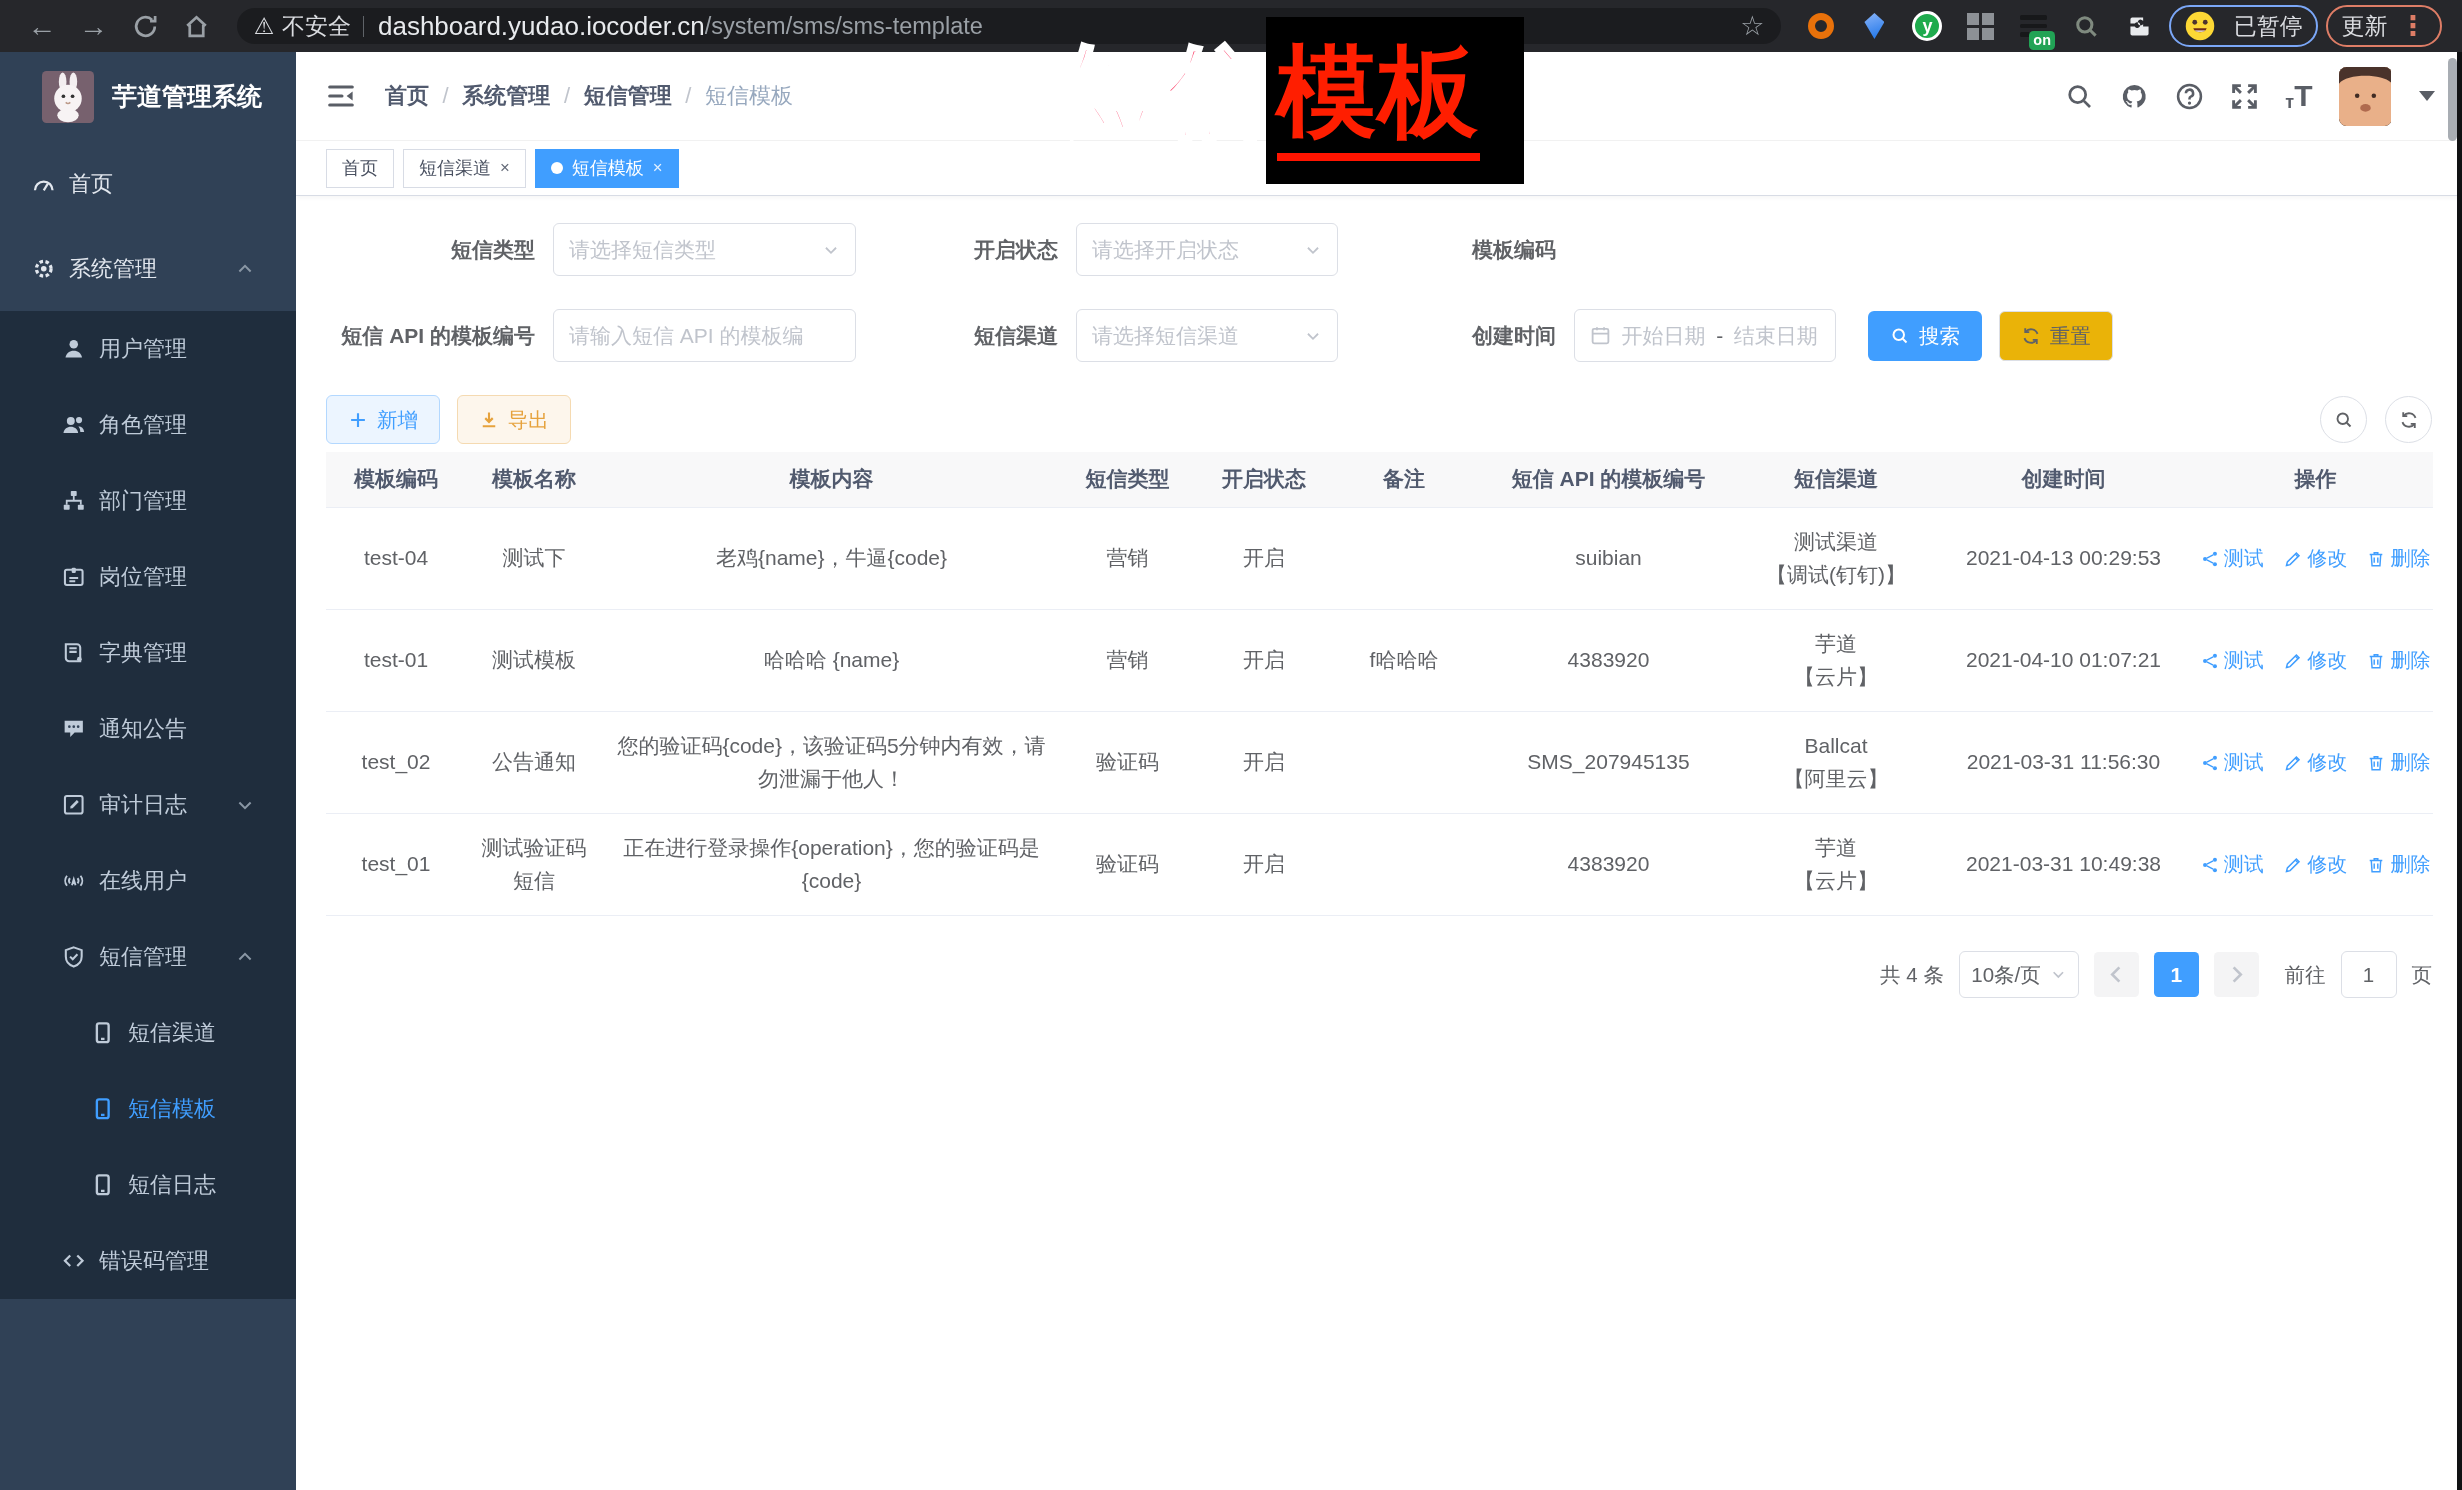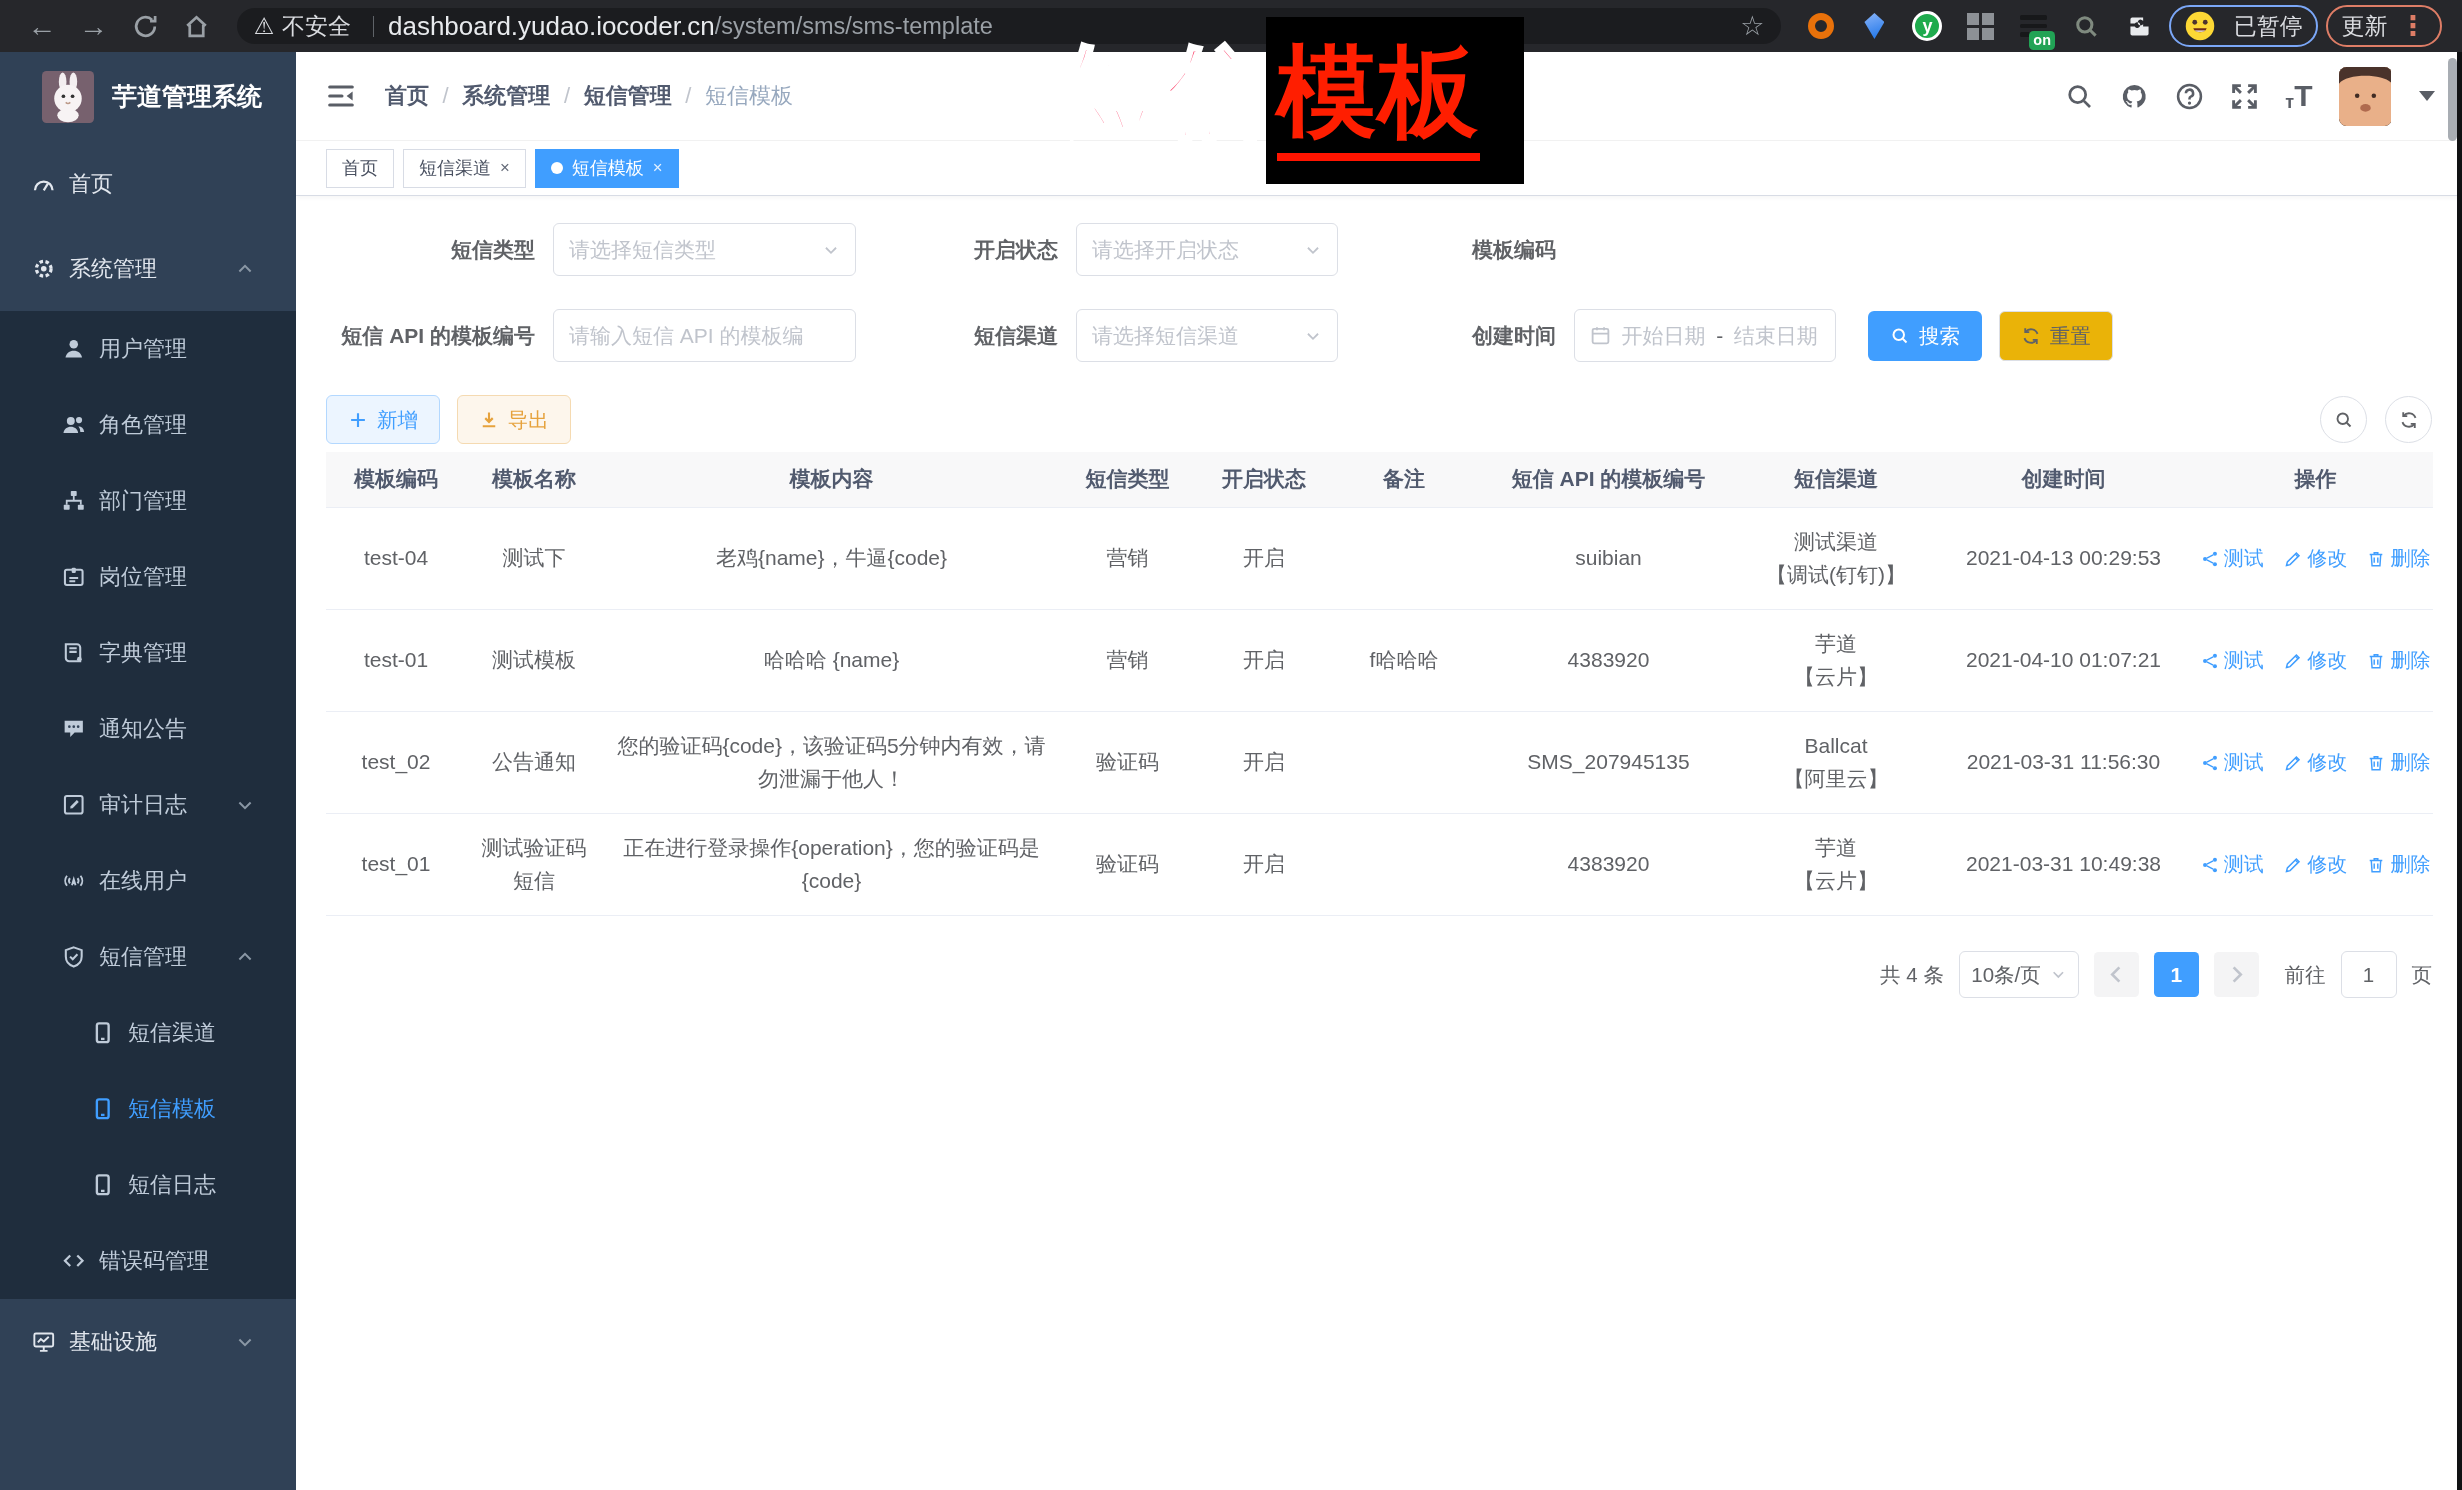--- a/index.html
+++ b/index.html
@@ -6,21 +6,21 @@
   html,body { width:2462px; height:1490px; overflow:hidden; }
   body { font-family:"Liberation Sans","DejaVu Sans",sans-serif; background:#fff; position:relative; }
   .icon svg { width:1em; height:1em; display:block; }
 
   
   .browser-bar { height:52px; background:#26272b; display:flex; align-items:center; padding:0 20px; gap:7.6px; }
   .nav-ic { color:#9aa0a6; font-size:29px; width:44px; text-align:center; flex:0 0 auto; cursor:default; }
   .nav-ic svg { width:27px; height:27px; margin:0 auto; display:block; }
   .url-pill { flex:1 1 auto; height:36px; background:#1b1c1f; border-radius:18px; display:flex; align-items:center; padding:0 16.7px; margin:0 10.6px; min-width:0; }
   .warn-ic { color:#dadce0; font-size:23px; margin-right:7.6px; }
-  .url-secure { color:#dadce0; font-size:23px; margin-right:22px; white-space:nowrap; }
+  .url-secure { color:#dadce0; font-size:23px; margin-right:12px; white-space:nowrap; }
   .url-sep { width:1.5px; height:21px; background:#5f6368; margin-right:13.6px; }
   .url-host { color:#e8eaed; font-size:26px; font-weight:400; white-space:nowrap; }
   .url-path { color:#9aa0a6; font-size:23.5px; white-space:nowrap; overflow:hidden; text-overflow:ellipsis; }
   .url-star { margin-left:auto; color:#9aa0a6; font-size:27px; }
   .ext-row { display:flex; align-items:center; gap:21px; flex:0 0 auto; margin:0 6px; }
   .ext { width:32px; height:32px; position:relative; display:flex; align-items:center; justify-content:center; }
   .ext-orange { width:26px; height:26px; border:7.6px solid #e8710a; border-radius:50%; }
   .ext-gem { width:20px; height:26px; background:linear-gradient(160deg,#8ab4f8,#1a73e8); clip-path:polygon(50% 0,100% 35%,50% 100%,0 35%); }
   .ext-greeny { width:30px; height:30px; background:#1eab4d; border:3px solid #fff; border-radius:50%; color:#fff; font-size:18px; font-weight:700; display:flex; align-items:center; justify-content:center; }
   .ext-grid { display:grid; grid-template-columns:12px 12px; grid-gap:3px; }
@@ -377,35 +377,20 @@
           <span>短信日志</span>
         </div>
         <div class="m-item lvl2 sec-dark">
           <span class="icon">
             <svg viewBox="0 0 16 16" fill="none" stroke="currentColor" stroke-width="1.5">
               <path d="M5.6 4.4L2 8l3.6 3.6M10.4 4.4L14 8l-3.6 3.6"></path>
             </svg>
           </span>
           <span>错误码管理</span>
         </div>
-        <div class="m-item lvl1">
-          <span class="icon">
-            <svg viewBox="0 0 16 16" fill="none" stroke="currentColor" stroke-width="1.3">
-              <rect x="1.6" y="2.4" width="12.8" height="8.8" rx="1"></rect>
-              <path d="M4 8.4l2-2.2 2 1.6 3.4-3.2"></path>
-              <path d="M5.4 14.2h5.2M8 11.2v3"></path>
-            </svg>
-          </span>
-          <span>基础设施</span>
-          <span class="chev icon">
-            <svg viewBox="0 0 16 16" fill="none" stroke="currentColor" stroke-width="1.6">
-              <path d="M3.5 6L8 10.5 12.5 6"></path>
-            </svg>
-          </span>
-        </div>
       </nav>
   </aside>
 
   <div class="main">
 
     <div class="navbar">
       <span class="hamburger icon">
           <svg viewBox="0 0 16 16" fill="none" stroke="currentColor" stroke-width="1.7" stroke-linecap="round">
             <path d="M2 3.2h12M2 8h6.5M2 12.8h12"></path>
             <path d="M14.2 5.6L11 8l3.2 2.4z" fill="currentColor" stroke="none"></path>

